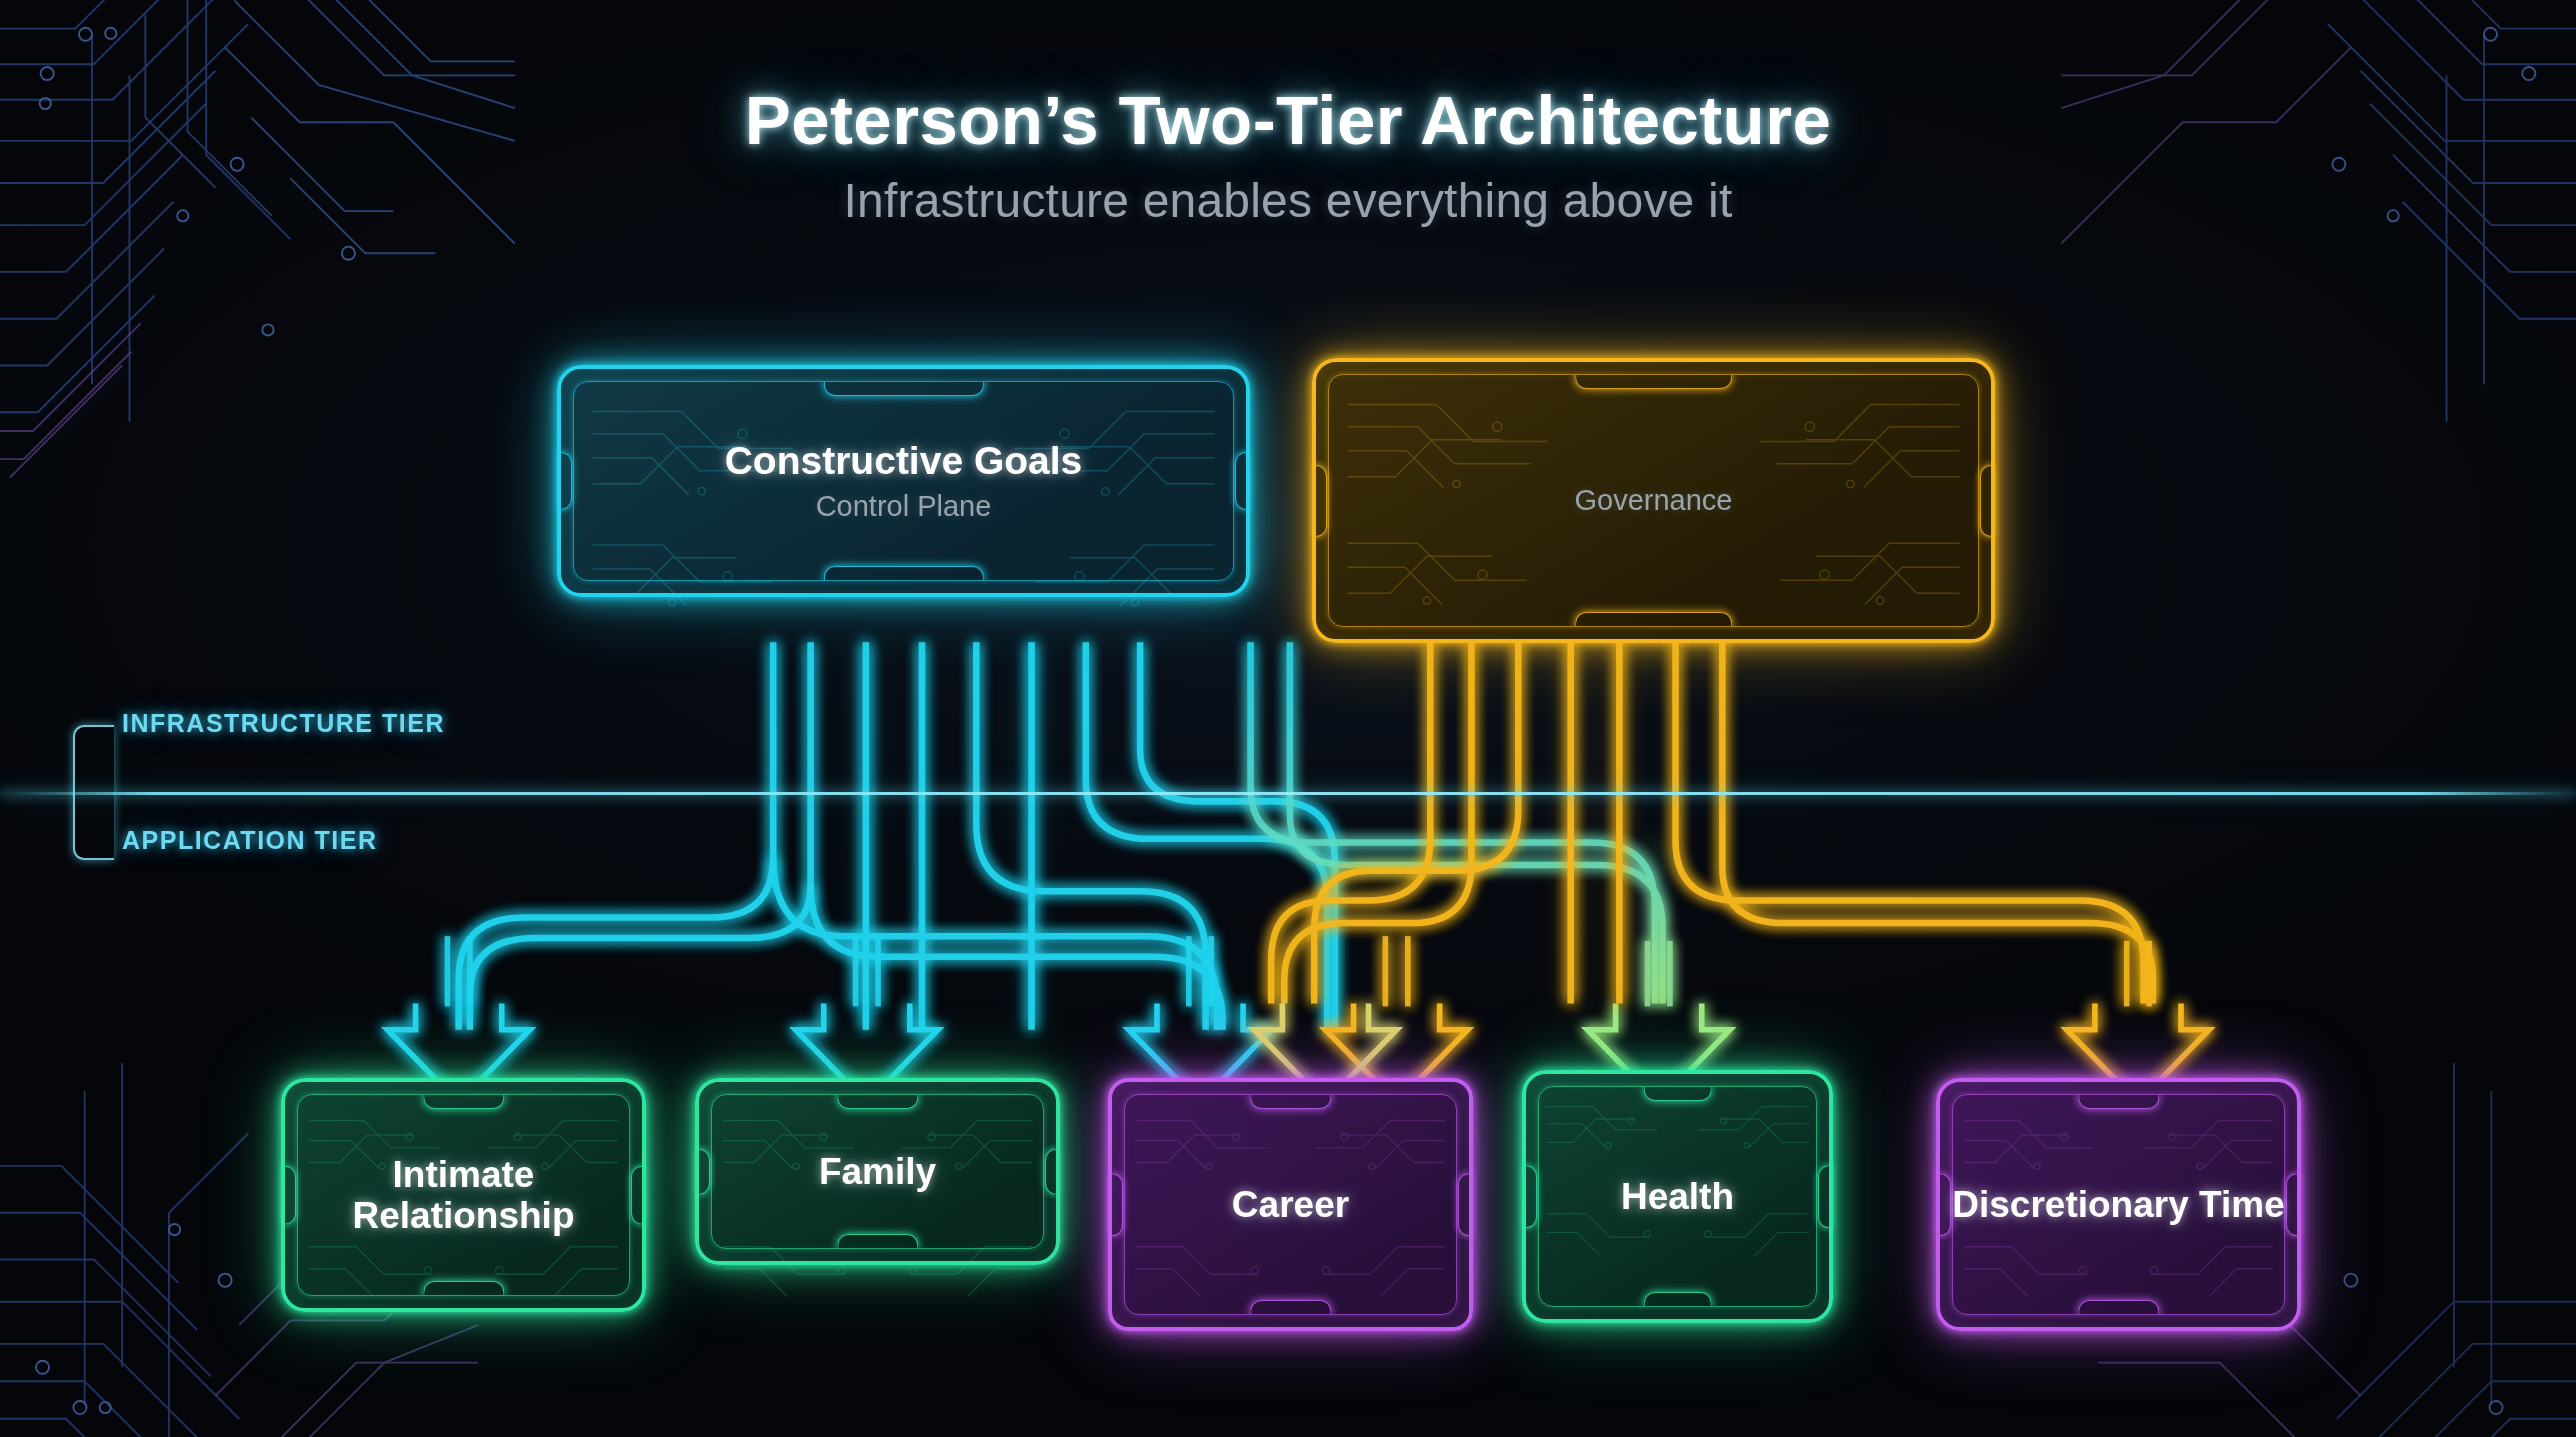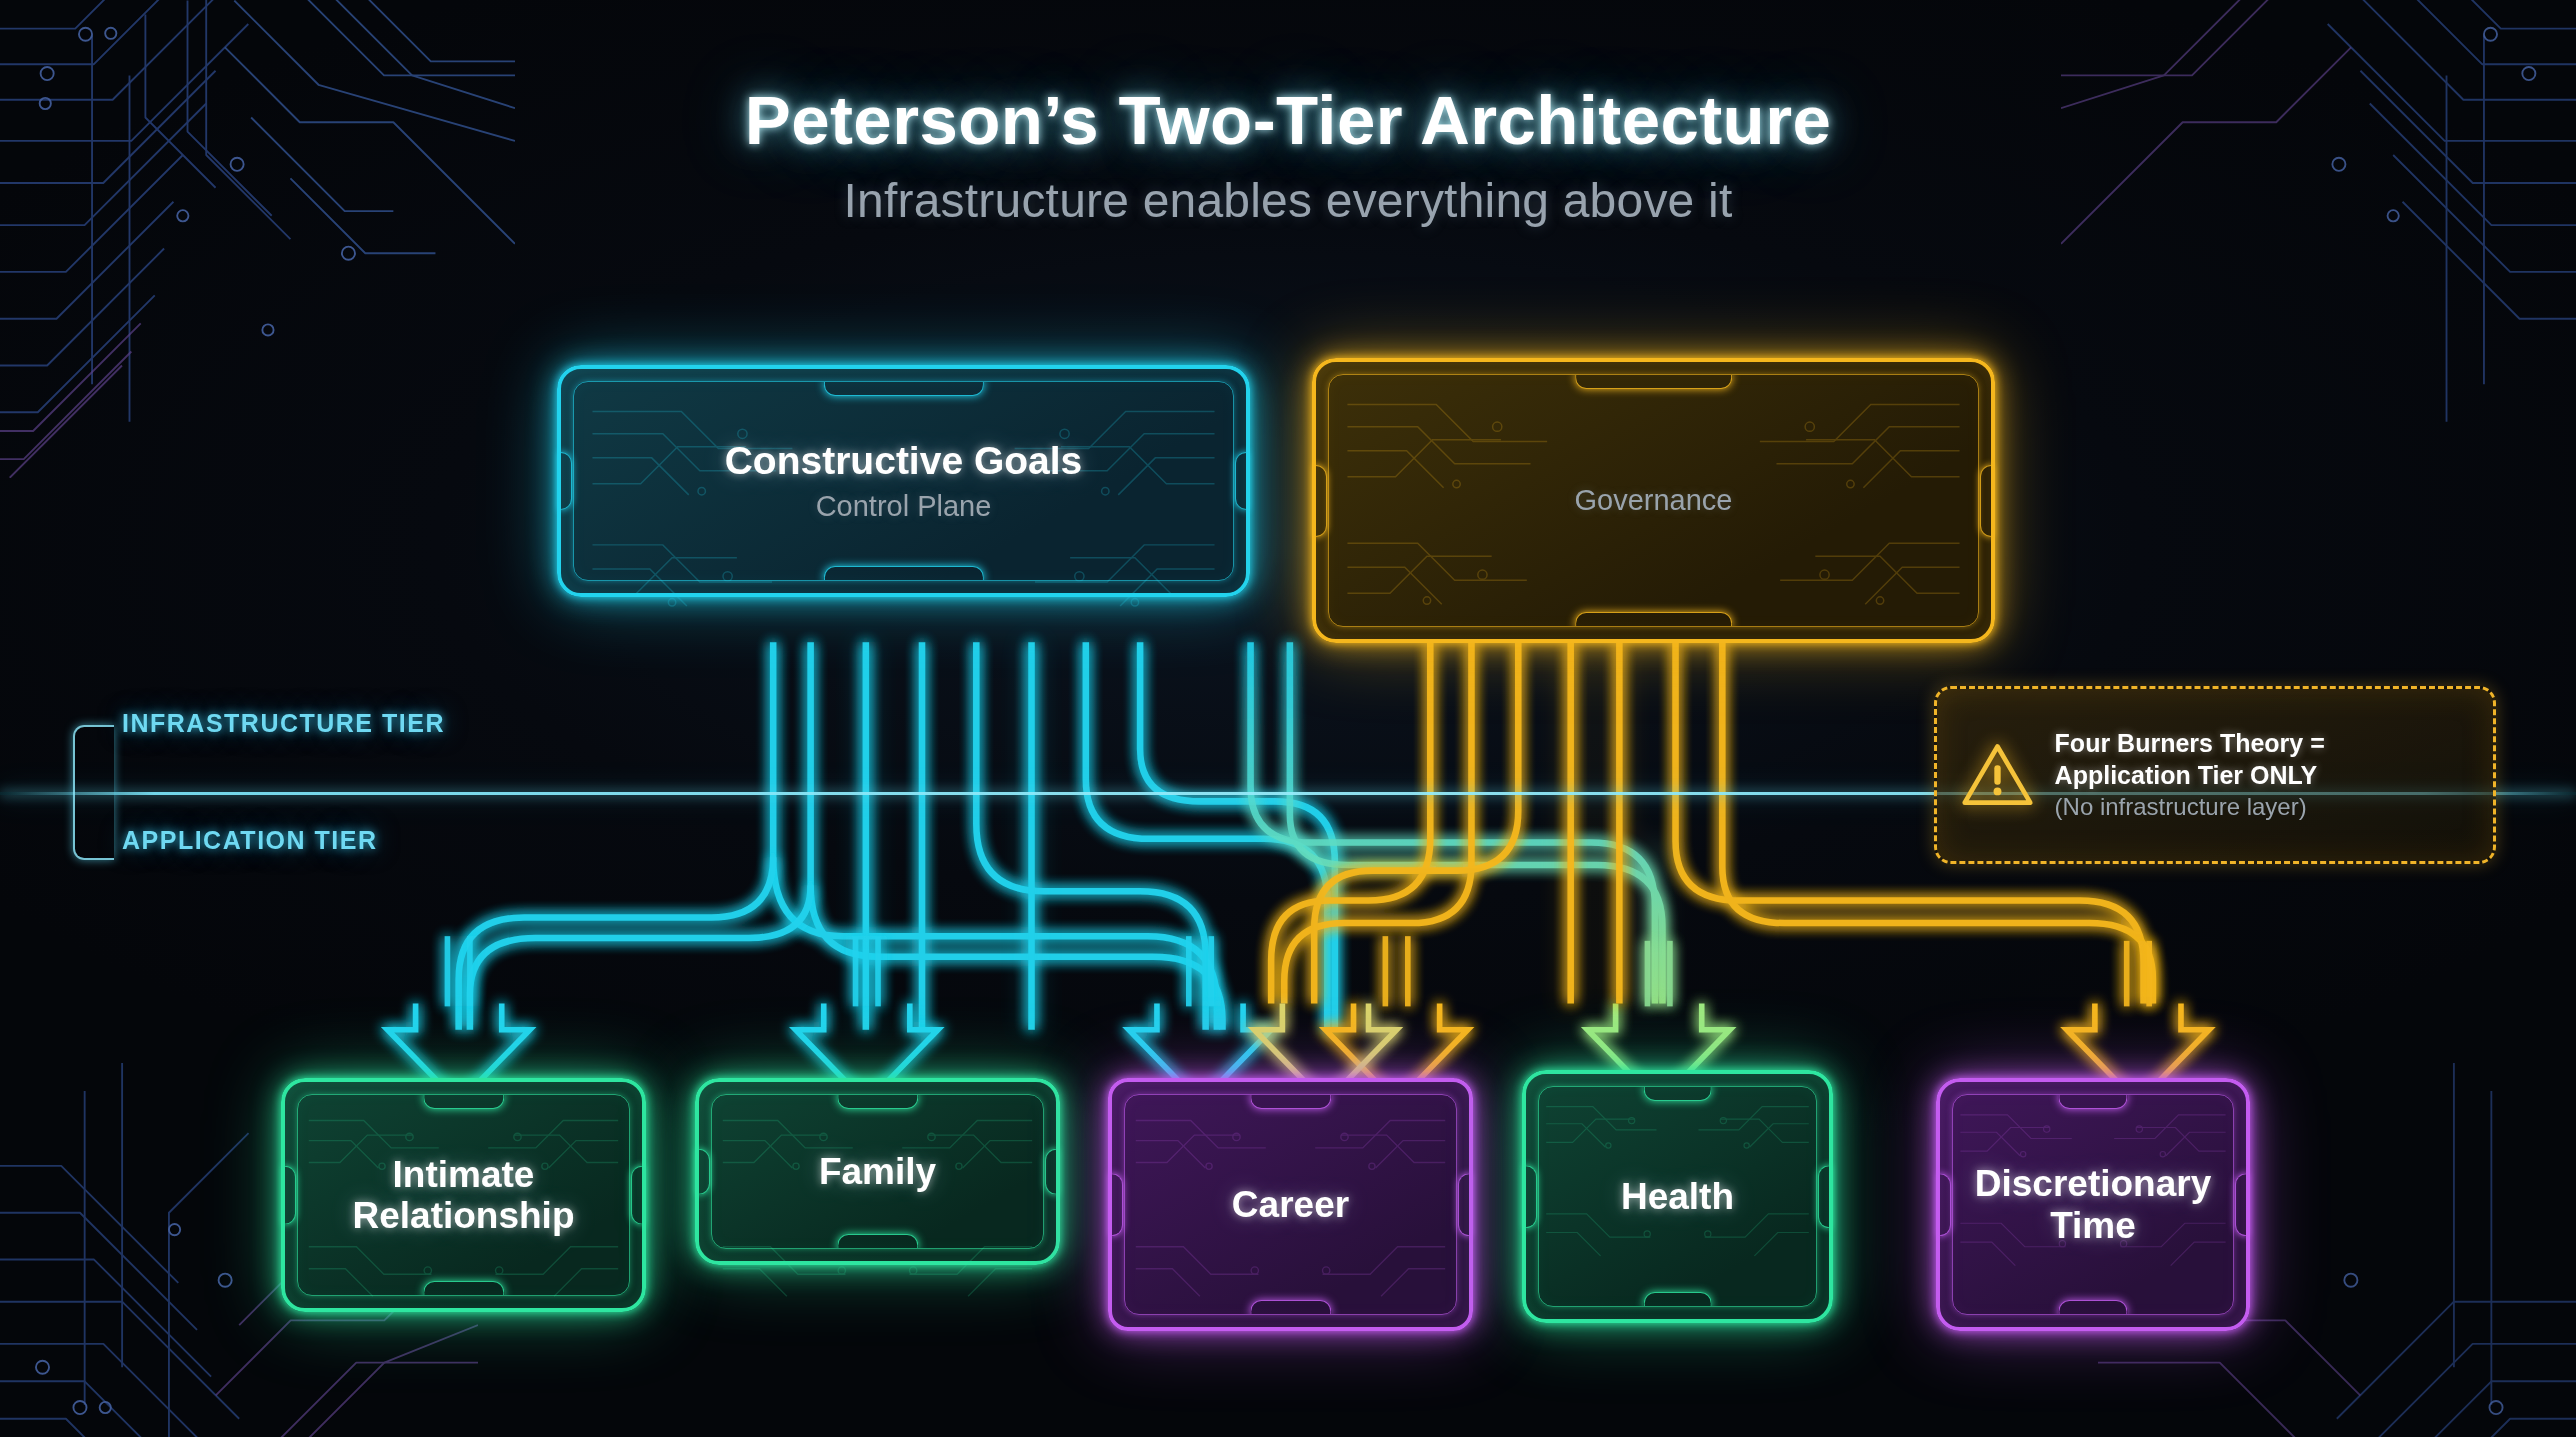--- a/index.html
+++ b/index.html
@@ -434,32 +434,20 @@
       </g>
     </svg>
     <div class="bezel"></div>
     <div class="tab l"></div>
     <div class="tab r"></div>
     <div class="label">
       <div class="sub">Governance</div>
     </div>
   </div>
 
-  <div id="warn">
-    <svg width="73" height="73" viewBox="0 0 78 78" style="flex:0 0 auto; filter:drop-shadow(0 0 8.4px rgba(245,185,35,.85));">
-      <path d="M39 8 L74 68 H4 Z" fill="none" stroke="#f5c33a" stroke-width="5" stroke-linejoin="round"></path>
-      <rect x="35.6" y="28" width="6.8" height="21" rx="3.2" fill="#f5c33a"></rect>
-      <circle cx="39" cy="56" r="4.2" fill="#f5c33a"></circle>
-    </svg>
-    <div class="wtxt">
-      <div class="wl1">Four Burners Theory =</div>
-      <div class="wl2">Application Tier ONLY</div>
-      <div class="wl3">(No infrastructure layer)</div>
-    </div>
-  </div>
 
   <div class="panel tier2" style="--c:#2ee6a0; --fill:linear-gradient(150deg,#0f4434,#08281f 75%); left:281px; top:1078px; width:365px; height:234px;">
     <svg class="traces" viewBox="0 0 390 270" preserveAspectRatio="none">
       <g fill="none" stroke="#2ee6a0" stroke-width="1.5" opacity=".34">
         <path d="M26 42 H86 L116 72 H168"></path>
           <path d="M26 64 H72 L102 94"></path>
         <path d="M26 88 H60 L90 58 H140"></path>
         <path d="M364 42 H304 L274 72 H222"></path>
           <path d="M364 64 H318 L288 94"></path>
         <path d="M364 88 H330 L300 58 H250"></path>
@@ -563,21 +551,21 @@
       </g>
     </svg>
     <div class="bezel"></div>
     <div class="tab l"></div>
     <div class="tab r"></div>
     <div class="label">
       <div class="ttl">Health</div>
     </div>
   </div>
 
-  <div class="panel tier2" style="--c:#c45cf0; --fill:linear-gradient(150deg,#40175a,#28103a 75%); left:1936px; top:1078px; width:314px; height:253px;padding-left:44px;">
+  <div class="panel tier2" style="--c:#c45cf0; --fill:linear-gradient(150deg,#40175a,#28103a 75%); left:1936px; top:1078px; width:365px; height:253px;padding-left:44px;">
     <svg class="traces" viewBox="0 0 390 270" preserveAspectRatio="none">
       <g fill="none" stroke="#c45cf0" stroke-width="1.5" opacity=".34">
         <path d="M26 42 H86 L116 72 H168"></path>
           <path d="M26 64 H72 L102 94"></path>
         <path d="M26 88 H60 L90 58 H140"></path>
         <path d="M364 42 H304 L274 72 H222"></path>
           <path d="M364 64 H318 L288 94"></path>
         <path d="M364 88 H330 L300 58 H250"></path>
         <path d="M26 180 H78 L108 210 H160"></path>
           <path d="M26 204 H66 L96 234"></path>

